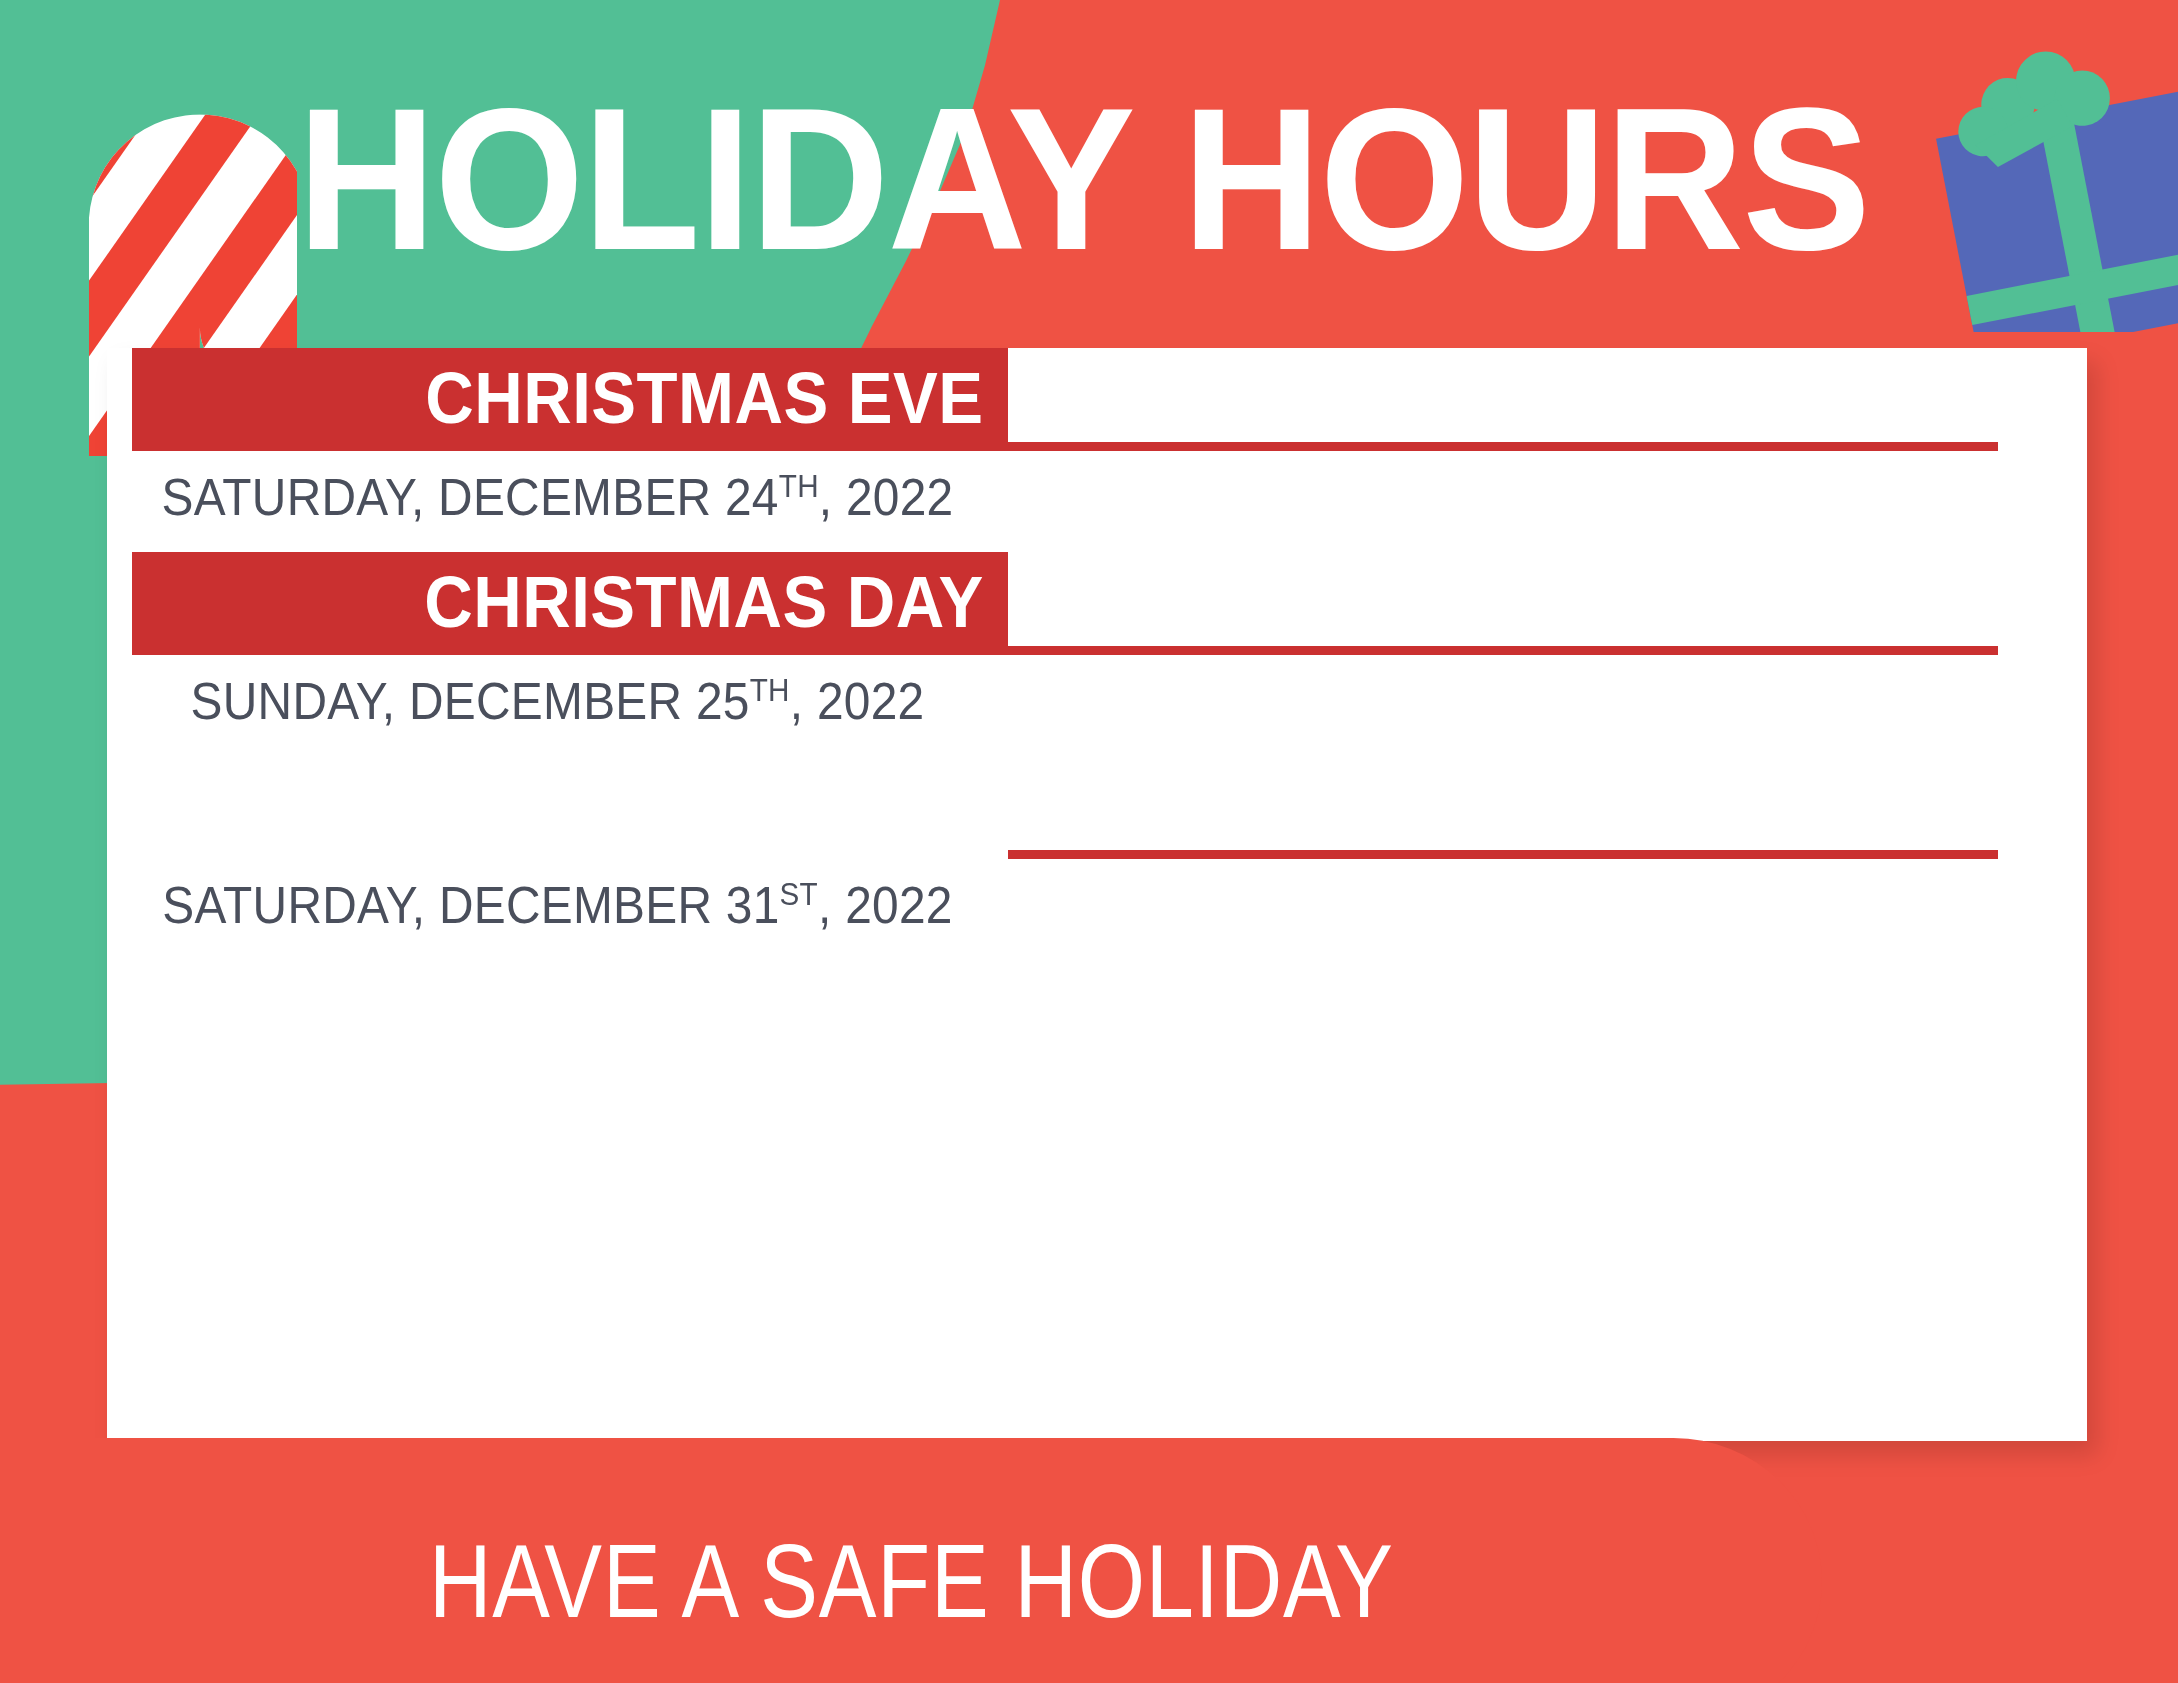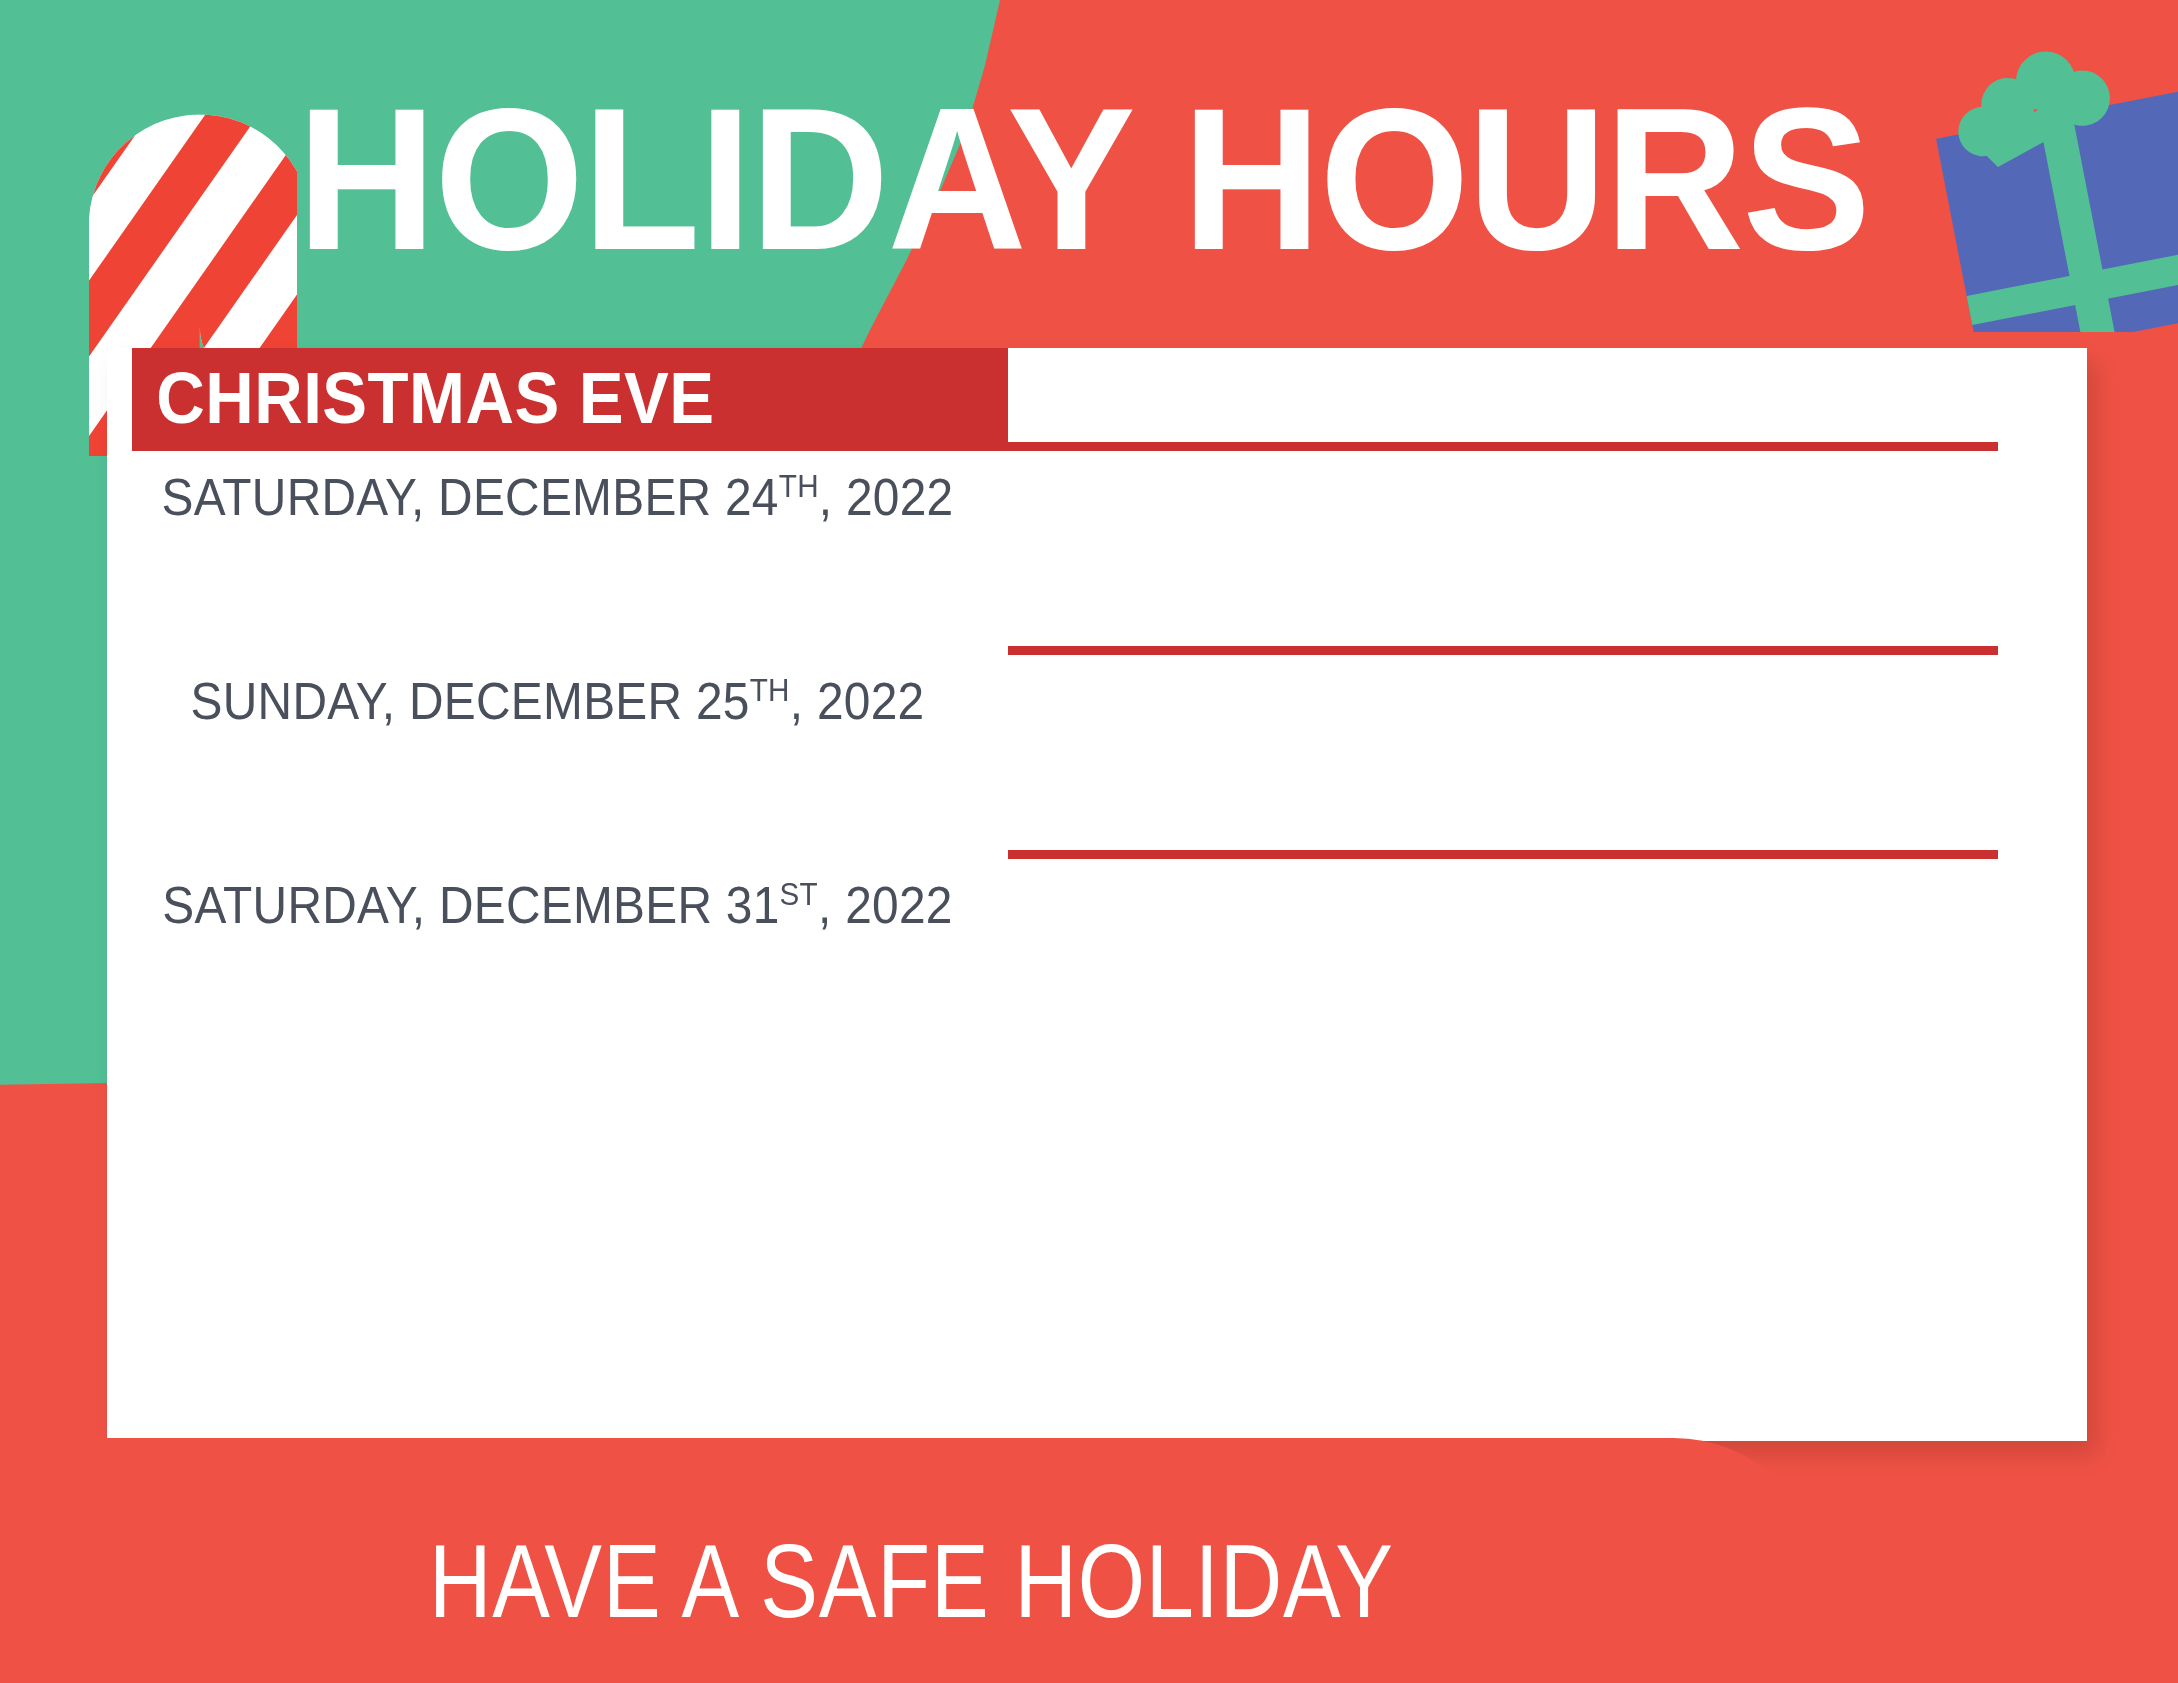--- a/index.html
+++ b/index.html
@@ -151,21 +151,21 @@
 
   .banner {
     position: absolute;
     left: 25px;
     top: 0;
     width: 876px;
     height: 103px;
     background: #ca3030;
     display: flex;
     align-items: center;
-    justify-content: flex-start;
+    justify-content: flex-end;
     box-sizing: border-box;
     padding-bottom: 4px;
   }
   .banner .holiday-name {
     color: #ffffff;
     font-size: 73px;
     font-weight: 700;
     letter-spacing: 0.5px;
     white-space: nowrap;
     transform: scaleX(0.92);
@@ -267,20 +267,23 @@
           <div class="banner">
             <span class="holiday-name">CHRISTMAS EVE</span>
           </div>
           <div class="rule"></div>
         </div>
         <div class="date"><span>SATURDAY, DECEMBER 24</span><sup>TH</sup><span>, 2022</span></div>
       </div>
 
       <div class="row">
         <div class="banner-wrap">
+          <div class="banner">
+            <span class="holiday-name">CHRISTMAS DAY</span>
+          </div>
           <div class="rule"></div>
         </div>
         <div class="date"><span>SUNDAY, DECEMBER 25</span><sup>TH</sup><span>, 2022</span></div>
       </div>
 
 
       <div class="row">
         <div class="banner-wrap">
           <div class="rule"></div>
         </div>

